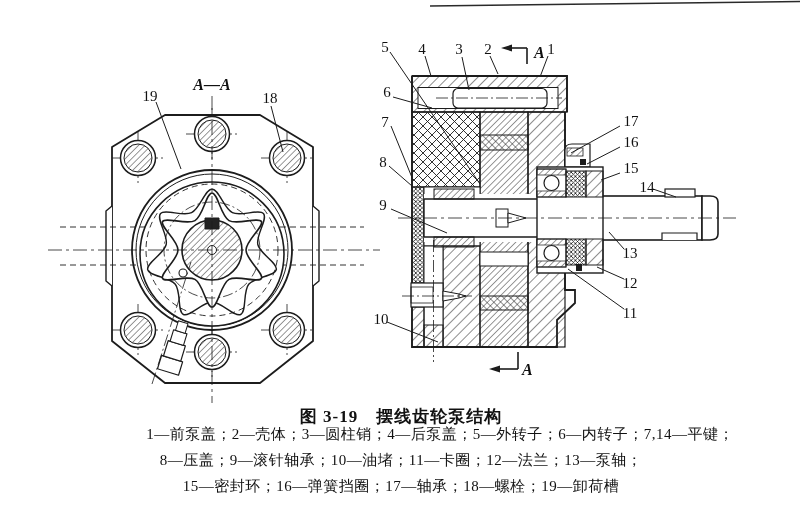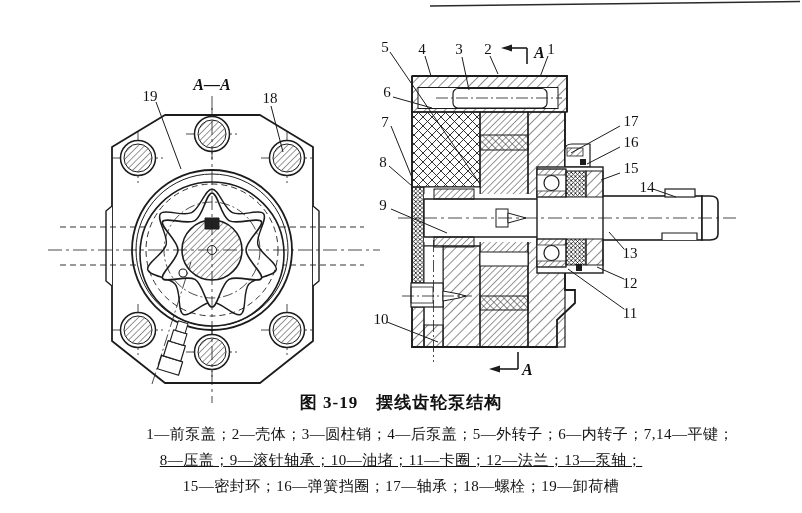--- a/index.html
+++ b/index.html
@@ -6,21 +6,21 @@
   .page{position:relative;width:802px;height:513px;background:#ffffff;overflow:hidden;
         font-family:"Liberation Serif", serif;color:#111;}
   svg{position:absolute;left:0;top:0;}
   svg text{font-family:"Liberation Serif", serif;fill:#111;}
   .callout{font-size:15px;}
   .sec{font-size:16px;font-style:italic;font-weight:bold;}
   .caption{position:absolute;left:0;width:802px;text-align:center;}
   .cap-title{top:391px;font-size:17px;font-weight:bold;letter-spacing:1px;}
   .cap-line{font-size:15px;letter-spacing:0.5px;}
   #capline1{top:425px;margin-left:39px;}
-  #capline2{top:451px;text-decoration:underline;}
+  #capline2{top:451px;}
   #capline3{top:477px;}
 </style>
 </head>
 <body>
 
 <div class="page">
 
 <svg width="802" height="513" viewBox="0 0 802 513">
   <defs>
     <pattern id="pH" patternUnits="userSpaceOnUse" width="7" height="7" patternTransform="rotate(45)">
@@ -217,18 +217,18 @@
     <text class="callout" x="631" y="126" text-anchor="middle">17</text>
     <text class="callout" x="631" y="147" text-anchor="middle">16</text>
     <text class="callout" x="631" y="173" text-anchor="middle">15</text>
     <text class="callout" x="647" y="192" text-anchor="middle">14</text>
     <text class="callout" x="630" y="258" text-anchor="middle">13</text>
     <text class="callout" x="630" y="288" text-anchor="middle">12</text>
     <text class="callout" x="630" y="318" text-anchor="middle">11</text>
   </g>
 </svg>
 
-<div class="caption cap-title" id="captitle" style="top:391px">图 3-19　摆线齿轮泵结构</div>
+<div class="caption cap-title" id="captitle" style="top:405px">图 3-19　摆线齿轮泵结构</div>
 <div class="caption cap-line" id="capline1" style="top:425px">1—前泵盖；2—壳体；3—圆柱销；4—后泵盖；5—外转子；6—内转子；7,14—平键；</div>
 <div class="caption cap-line" id="capline2" style="top:451px">8—压盖；9—滚针轴承；10—油堵；11—卡圈；12—法兰；13—泵轴；</div>
 <div class="caption cap-line" id="capline3" style="top:477px">15—密封环；16—弹簧挡圈；17—轴承；18—螺栓；19—卸荷槽</div>
 
 </div>
 
 </body></html>

